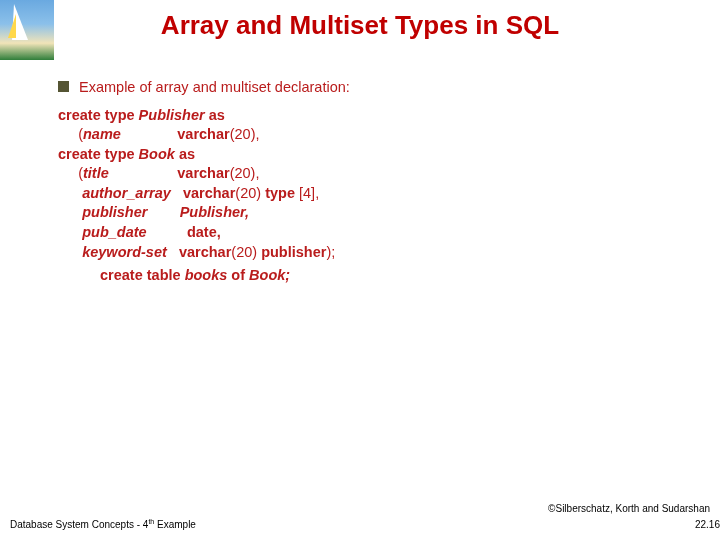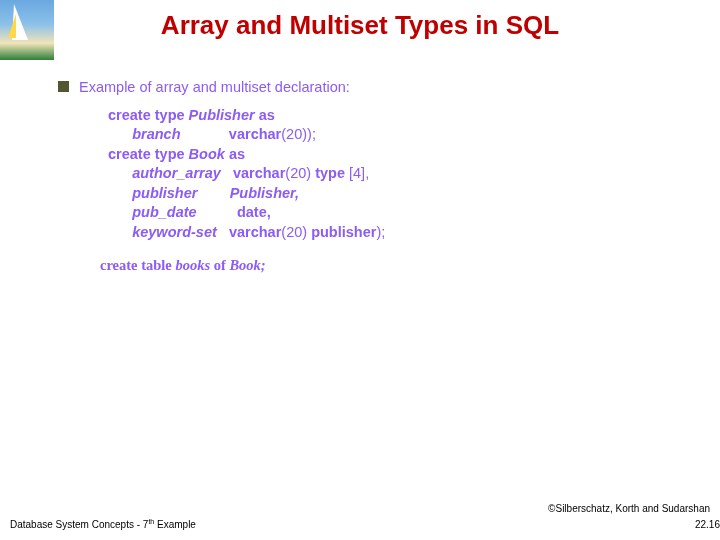--- a/index.html
+++ b/index.html
@@ -49,51 +49,49 @@
     text-align: center;
     font-size: 26px;
     font-weight: bold;
     color: #c00000;
   }
   .body {
     position: absolute;
     top: 78px;
     left: 58px;
     width: 610px;
-    color: #8b5cf6;
+    color: #b91c1c;
     font-size: 14.5px;
     line-height: 1.35;
   }
   .bullet-row {
     display: flex;
     align-items: flex-start;
     margin-bottom: 8px;
   }
   .bullet-square {
     width: 11px;
     height: 11px;
     background: #555533;
     margin-right: 10px;
     margin-top: 3px;
     flex-shrink: 0;
   }
   .code-block {
-    margin-left: 50px;
     font-size: 14.5px;
   }
   .code-line {
     white-space: pre;
   }
   .bold { font-weight: bold; }
   .ital { font-style: italic; }
   .create-table-line {
     margin-left: 42px;
-    margin-top: 13px;
+    margin-top: 4px;
     font-size: 14.5px;
-    font-family: Liberation Serif, serif;
   }
   .footer {
     position: absolute;
     bottom: 10px;
     left: 0;
     width: 720px;
     font-size: 10px;
     color: #000;
   }
   .footer-left {
@@ -129,33 +127,34 @@
 
   <div class="body">
 
     <div class="bullet-row">
       <div class="bullet-square"></div>
       <div>Example of array and multiset declaration:</div>
     </div>
 
     <div class="code-block">
       <div class="code-line"><span class="bold">create type </span><span class="bold ital">Publisher</span><span class="bold"> as</span></div>
-      <div class="code-line"><span>      </span><span class="bold ital">branch</span><span class="bold">            varchar</span><span>(20));</span></div>
+      <div class="code-line"><span>     (</span><span class="bold ital">name</span><span class="bold">              varchar</span><span>(20),</span></div>
       <div class="code-line"><span class="bold">create type </span><span class="bold ital">Book</span><span class="bold"> as</span></div>
+      <div class="code-line"><span>     (</span><span class="bold ital">title</span><span class="bold">                 varchar</span><span>(20),</span></div>
       <div class="code-line"><span>      </span><span class="bold ital">author_array</span><span class="bold">   varchar</span><span>(20) </span><span class="bold">type</span><span> [4],</span></div>
       <div class="code-line"><span>      </span><span class="bold ital">publisher</span><span class="bold ital">        Publisher,</span></div>
       <div class="code-line"><span>      </span><span class="bold ital">pub_date</span><span class="bold">          date,</span></div>
       <div class="code-line"><span>      </span><span class="bold ital">keyword-set</span><span class="bold">   varchar</span><span>(20) </span><span class="bold">publisher</span><span>);</span></div>
     </div>
 
     <div class="create-table-line">
       <span class="bold">create table </span><span class="bold ital">books</span><span class="bold"> of </span><span class="bold ital">Book</span><span class="bold ital">;</span>
     </div>
 
   </div>
 
   <div class="footer">
-    <div class="footer-left"><span>Database System Concepts - 7</span><sup>th</sup><span> Example</span></div>
+    <div class="footer-left"><span>Database System Concepts - 4</span><sup>th</sup><span> Example</span></div>
     <div class="footer-center">22.16</div>
     <div class="footer-right">©Silberschatz, Korth and Sudarshan</div>
   </div>
 
 </div>
 
 </body></html>

